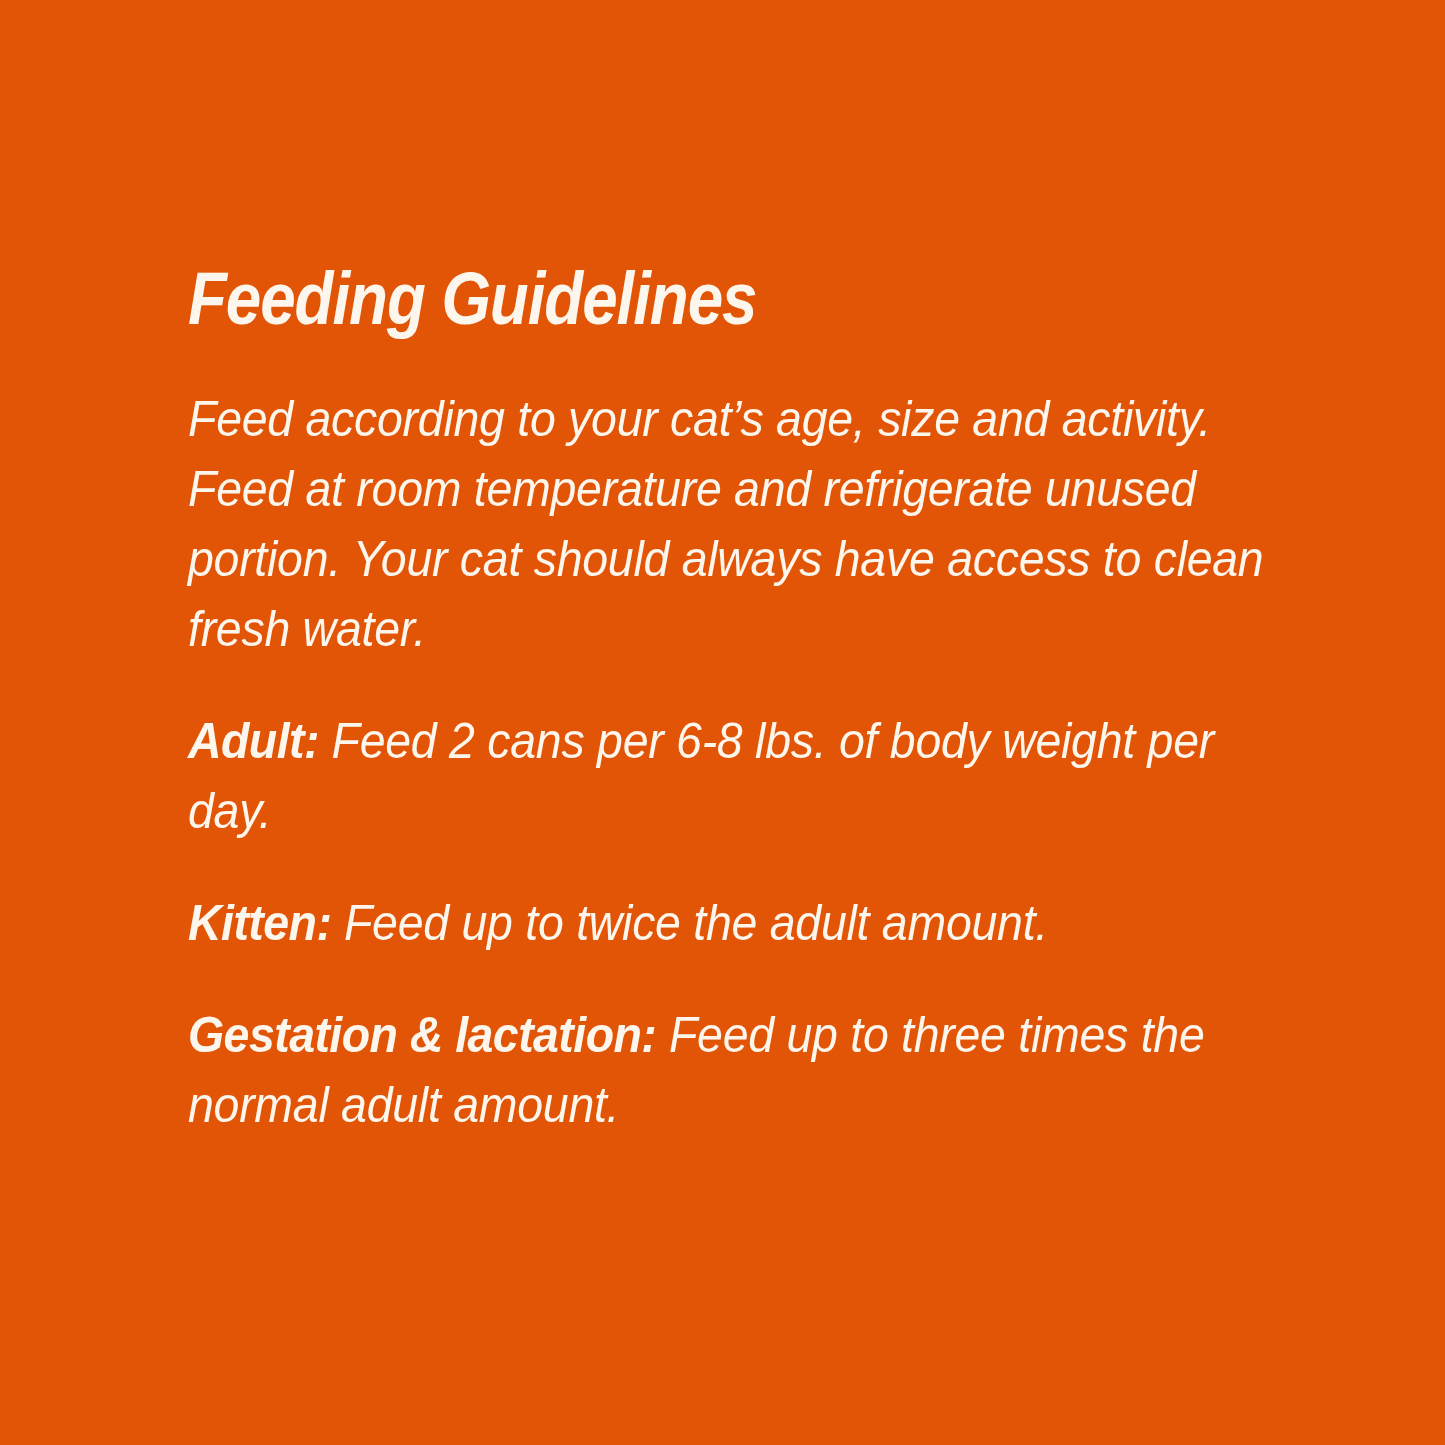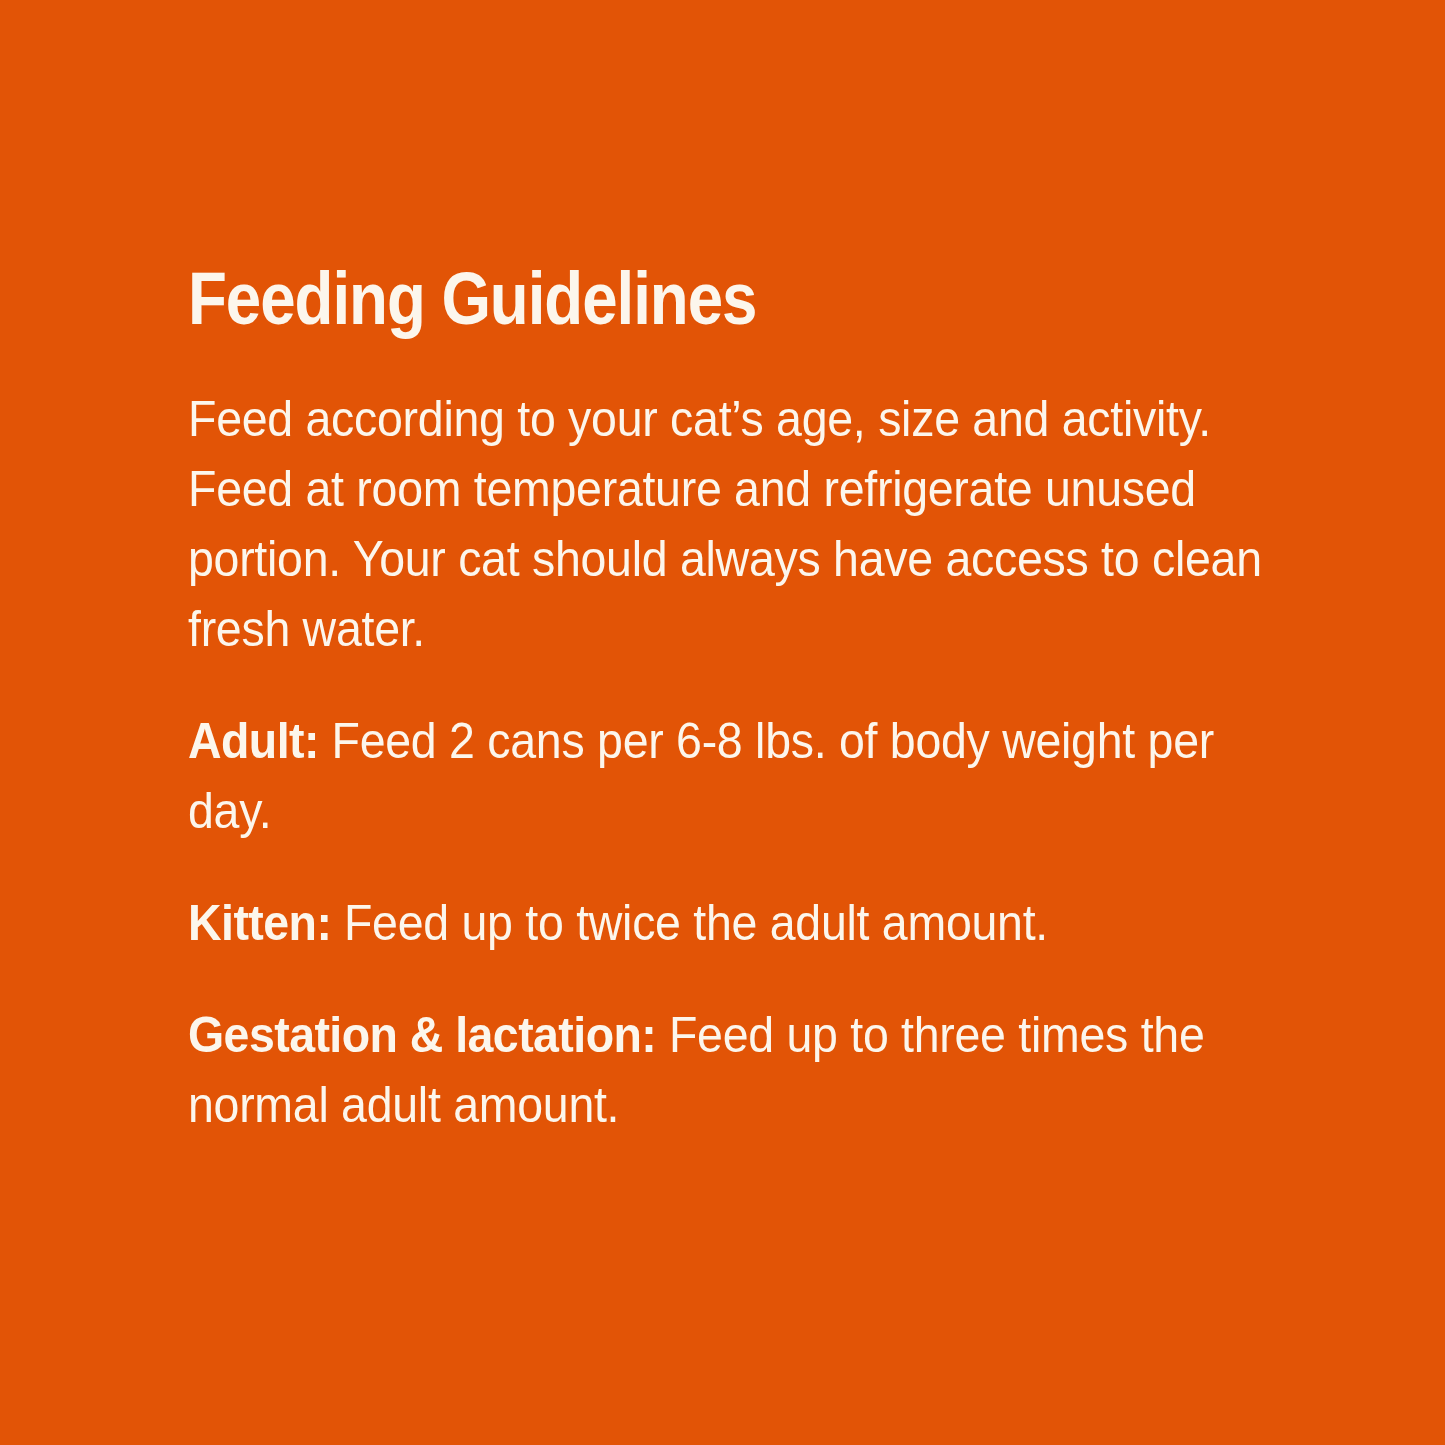--- a/index.html
+++ b/index.html
@@ -18,20 +18,21 @@
     width: 1445px;
     height: 1445px;
     background: #E25406;
     box-sizing: border-box;
   }
   .content {
     position: absolute;
     left: 188px;
     top: 262px;
     width: 1078px;
+    font-style: italic;
   }
   .heading {
     font-family: "Liberation Sans", sans-serif;
     font-weight: bold;
     font-size: 74px;
     line-height: 1.0;
     letter-spacing: -1.2px;
     color: #FCF6EC;
     margin: 0 0 48px 0;
     transform: scaleX(0.86);

